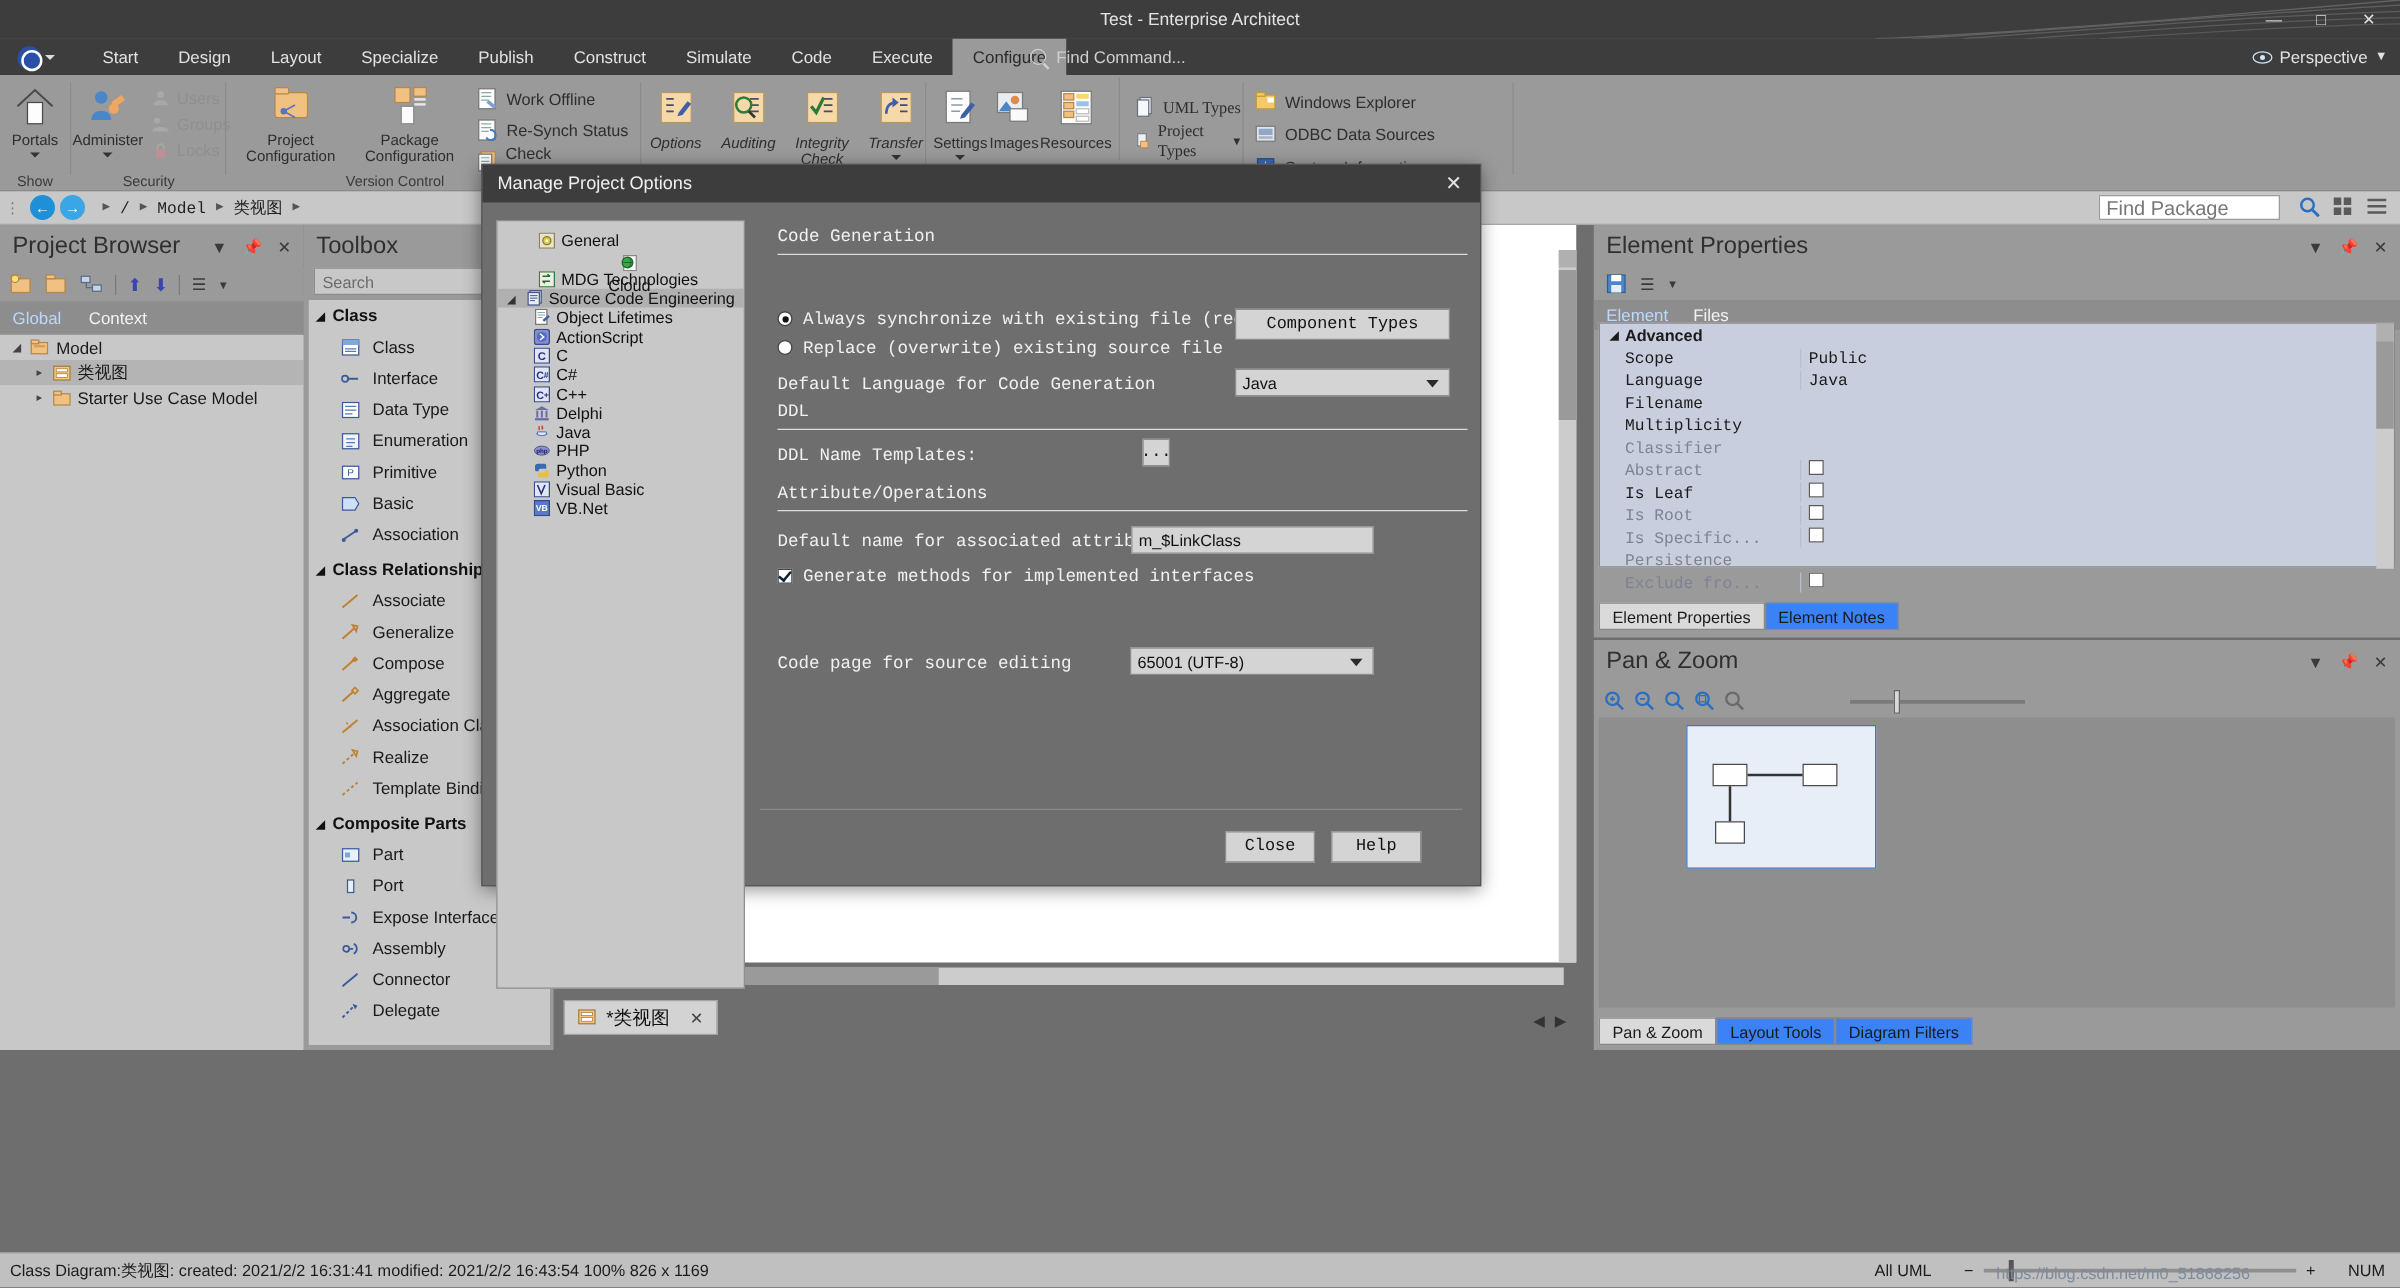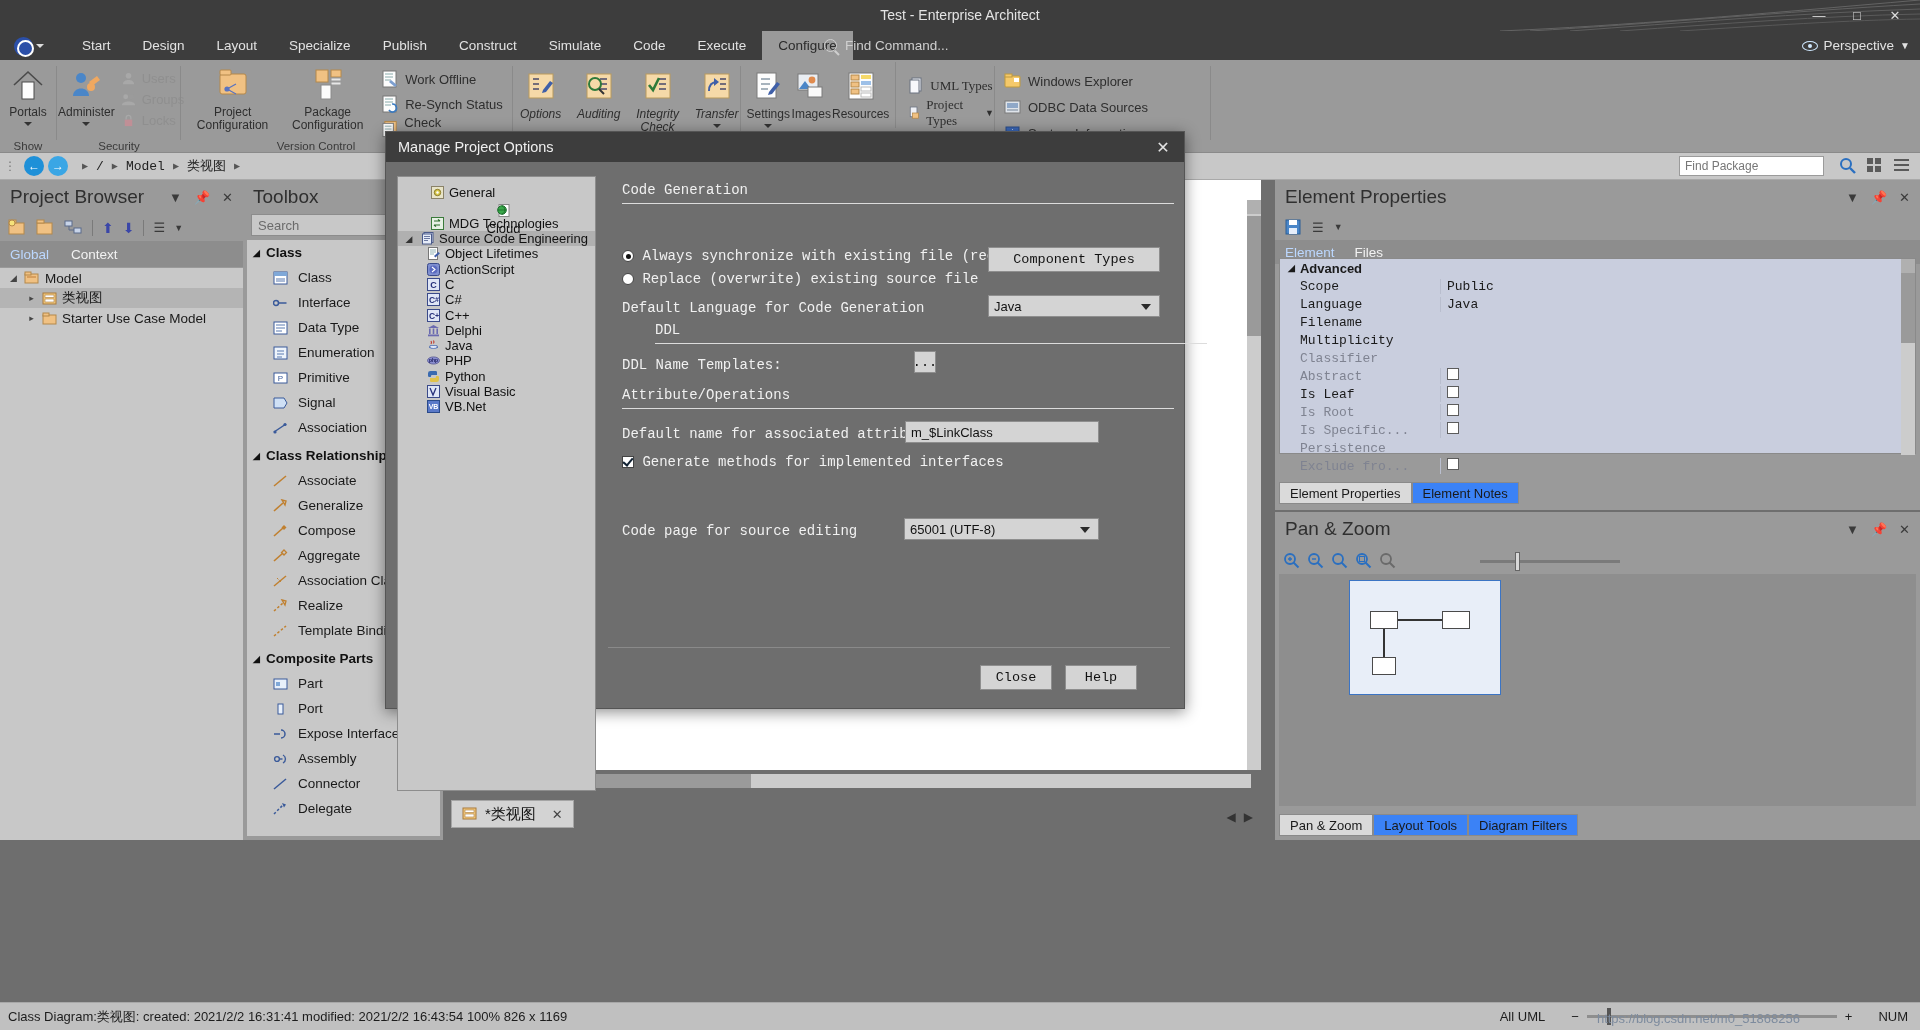--- a/index.html
+++ b/index.html
@@ -71,21 +71,21 @@
   .crumbbar {
     position:absolute; left:0; top:153px; width:1920px; height:27px;
     background:#c8c8c8; border-bottom:1px solid #a9a9a9; display:flex; align-items:center;
   }
   .navcircle { width:20px;height:20px;border-radius:50%;background:#1e90d8;color:#fff;
      display:flex;align-items:center;justify-content:center;font-size:12px; margin-left:8px;}
   .navcircle.b2{ background:#3aa6e5; margin-left:4px; }
   .crumbs { display:flex; align-items:center; gap:8px; margin-left:14px; font-family:"Liberation Mono", monospace; font-size:13px; color:#222;}
   .crumbs .arr { color:#555; font-size:10px; }
   .pkgsearch { position:absolute; right:96px; top:3px; width:145px; height:20px; background:#fff; border:1px solid #9b9b9b;
-     font-size:12px; color:#777; padding:2px 5px; }
+     font-size:16px; color:#777; padding:2px 5px; }
   .crumb-icons { position:absolute; right:10px; top:4px; display:flex; gap:10px; align-items:center;}
 
   
   .panel { position:absolute; background:#9a9a9a; }
   .panel-title { height:34px; display:flex; align-items:center; color:#2f2f2f; font-size:19px; padding-left:10px; }
   .panel-title .ptools { margin-left:auto; display:flex; gap:12px; align-items:center; padding-right:10px; color:#3a3a3a; font-size:13px;}
   .pb { left:0; top:180px; width:243px; height:660px; }
   .pb-toolbar { height:27px; display:flex; align-items:center; gap:9px; padding-left:8px; background:#9a9a9a; }
   .pb-tabs { height:26px; display:flex; align-items:center; gap:22px; padding-left:10px; background:#8d8d8d; font-size:13.5px; }
   .pb-tabs .t1 { color:#bcd8ff; }
@@ -635,21 +635,21 @@
         <svg width="15" height="14" viewBox="0 0 15 14">
             <rect x="1" y="2" width="13" height="10" fill="#fff" stroke="#3a5a9a"></rect>
             <text x="7.5" y="10" font-size="8" text-anchor="middle" fill="#3a5a9a" font-family="Liberation Sans, sans-serif">P</text>
           </svg>
         <span>Primitive</span>
       </div>
       <div class="tbx-item">
         <svg width="15" height="14" viewBox="0 0 15 14">
             <path d="M1 2 h10 l3 5 -3 5 H1 z" fill="#cfe0f5" stroke="#3a5a9a"></path>
           </svg>
-        <span>Signal</span>
+        <span>Basic</span>
       </div>
       <div class="tbx-item">
         <svg width="15" height="14" viewBox="0 0 15 14">
             <path d="M1 11 L13 3" stroke="#3a5a9a" stroke-width="1.5"></path>
             <circle cx="2" cy="11" r="1.6" fill="#3a5a9a"></circle>
             <circle cx="12" cy="3.5" r="1.6" fill="#3a5a9a"></circle>
           </svg>
         <span>Association</span>
       </div>
 
@@ -1103,21 +1103,21 @@
         </div>
 
         <div class="btnlite" style="position:absolute; left:380px; top:71px; width:172px;">Component Types</div>
 
         <div class="mono" style="position:absolute; left:14px; top:124px;">Default Language for Code Generation</div>
         <div class="combo" style="position:absolute; left:380px; top:119px; width:172px;">
           <span>Java</span>
           <span class="cv"></span>
         </div>
 
-        <div style="position:absolute; left:14px; top:146px; width:552px;margin-left:33px;">
+        <div style="position:absolute; left:14px; top:146px; width:552px;">
           <div class="sect">DDL</div>
           <div class="hr"></div>
         </div>
         <div class="mono" style="position:absolute; left:14px; top:181px;">DDL Name Templates:</div>
         <div class="btnlite" style="position:absolute; left:306px; top:175px; width:22px; height:22px;">...</div>
 
         <div style="position:absolute; left:14px; top:211px; width:552px;">
           <div class="sect">Attribute/Operations</div>
           <div class="hr"></div>
         </div>

